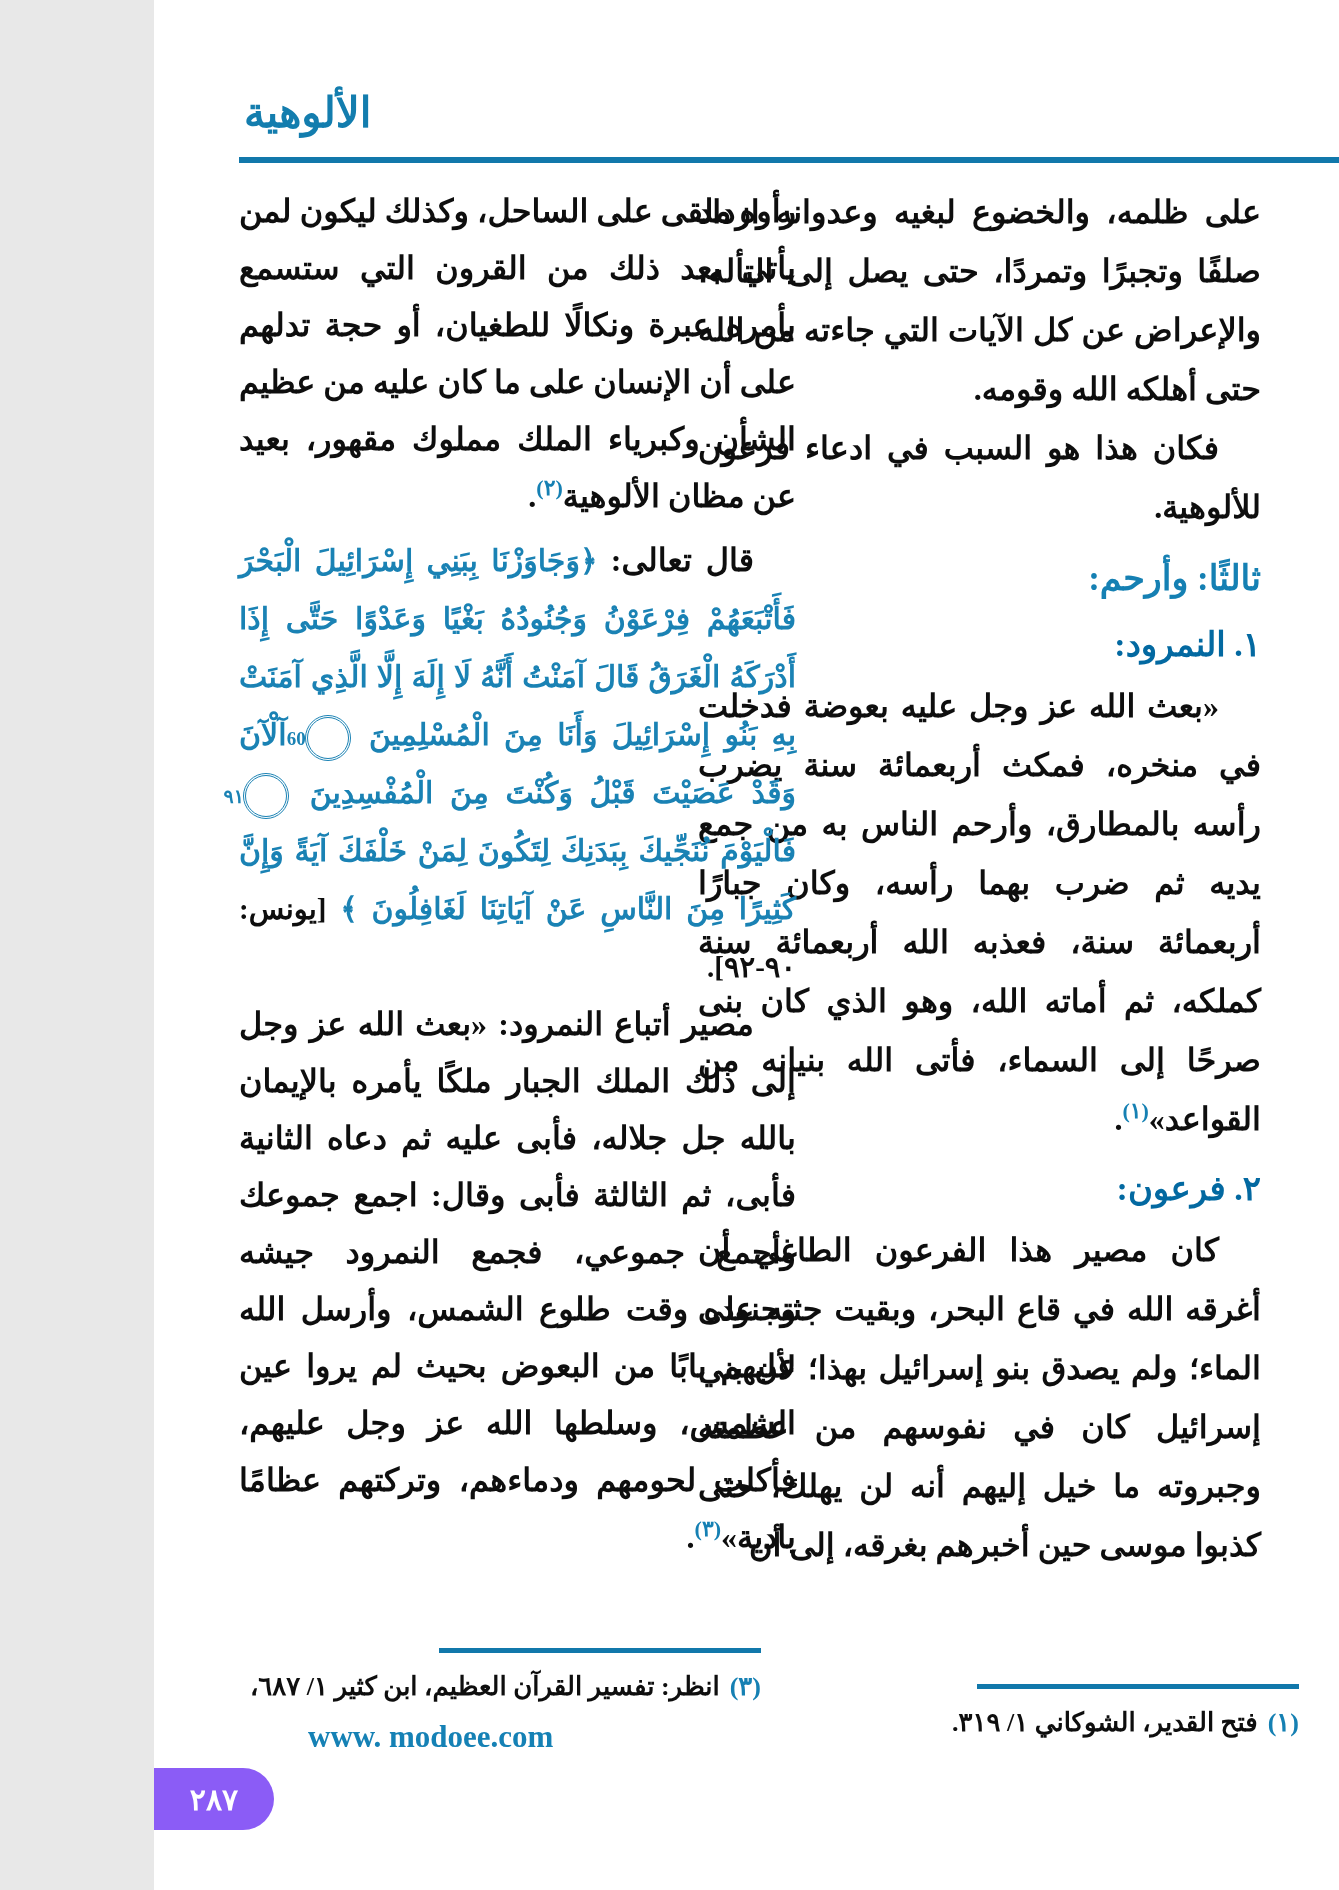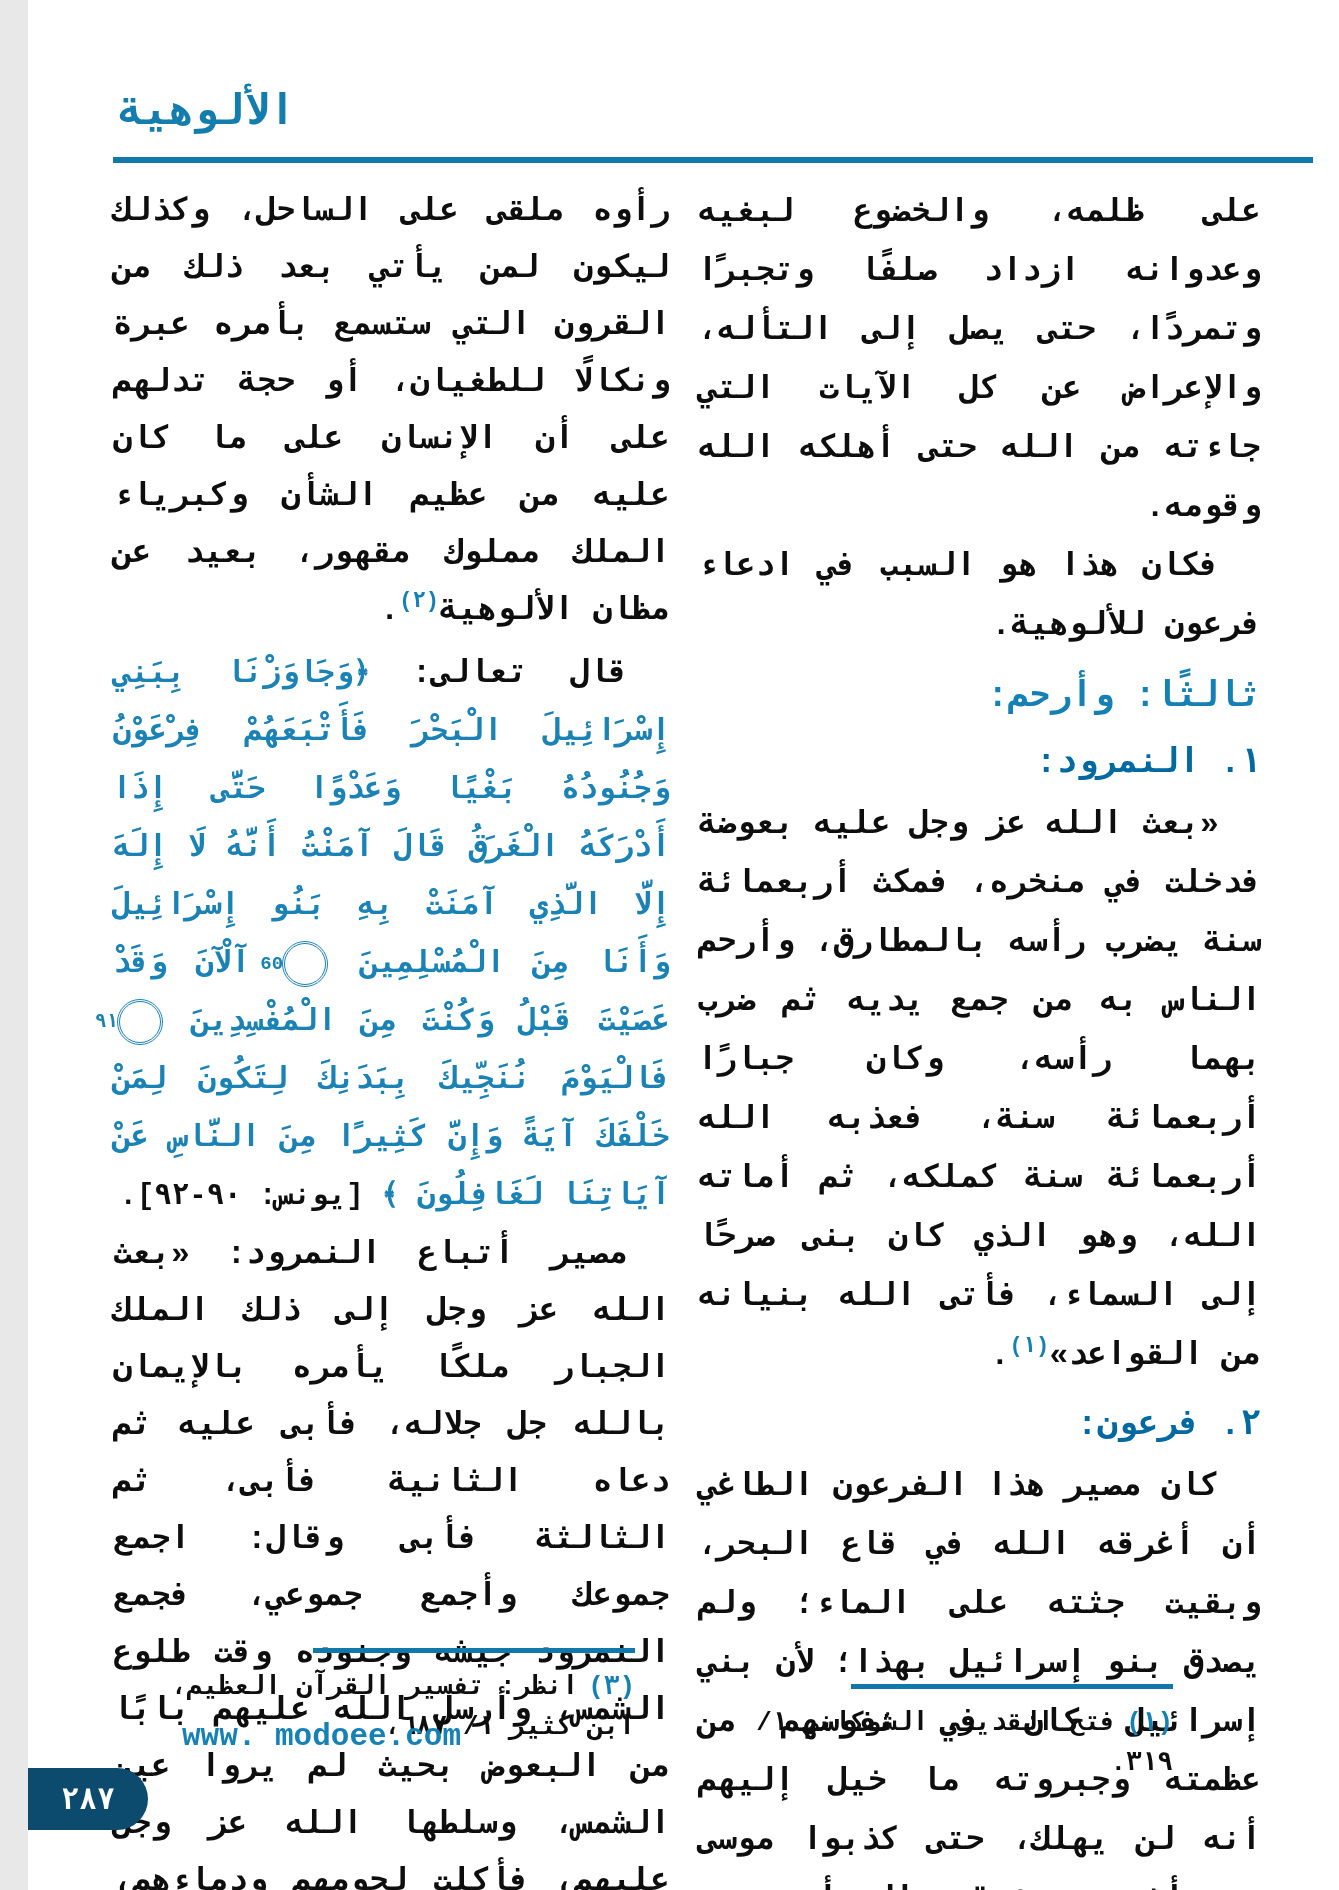--- a/index.html
+++ b/index.html
@@ -1,20 +1,20 @@
 <!DOCTYPE html>
 <html lang="ar" dir="rtl"><head>
 <meta charset="utf-8">
 <style>
   html,body{margin:0;padding:0;background:#e8e8e8;}
   .page{
     position:relative;
-    width:1311px;height:1890px;
+    width:1185px;height:1890px;
     background:#ffffff;
-    font-family:Liberation Mono, monospace;
+    font-family:Liberation Serif, serif;
     color:#0e0e0e;
     direction:rtl;
     overflow:hidden;
   }
   
   .header-title{
     position:absolute;left:90px;top:92px;
     font-size:42px;font-weight:700;color:#137dae;
     line-height:1;
   }
@@ -77,21 +77,21 @@
   .fn-line{
     margin:0 0 8px 0;
     font-size:26px;font-weight:700;color:#0e0e0e;
     line-height:40px;text-align:right;
   }
   .fn-marker{color:#1580b3;font-weight:700;margin-left:10px;}
   
   .page-tab{
     position:absolute;left:0;top:1768px;
     width:120px;height:62px;
-    background:#0c4a6e;
+    background:#8b5cf6;
     border-radius:0 31px 31px 0;
     display:flex;align-items:center;justify-content:center;
   }
   .page-num{color:#ffffff;font-size:30px;font-weight:700;}
   .website{
     position:absolute;left:154px;top:1719px;
     direction:ltr;
     color:#1581b5;font-size:31px;font-weight:700;
   }
 </style>

